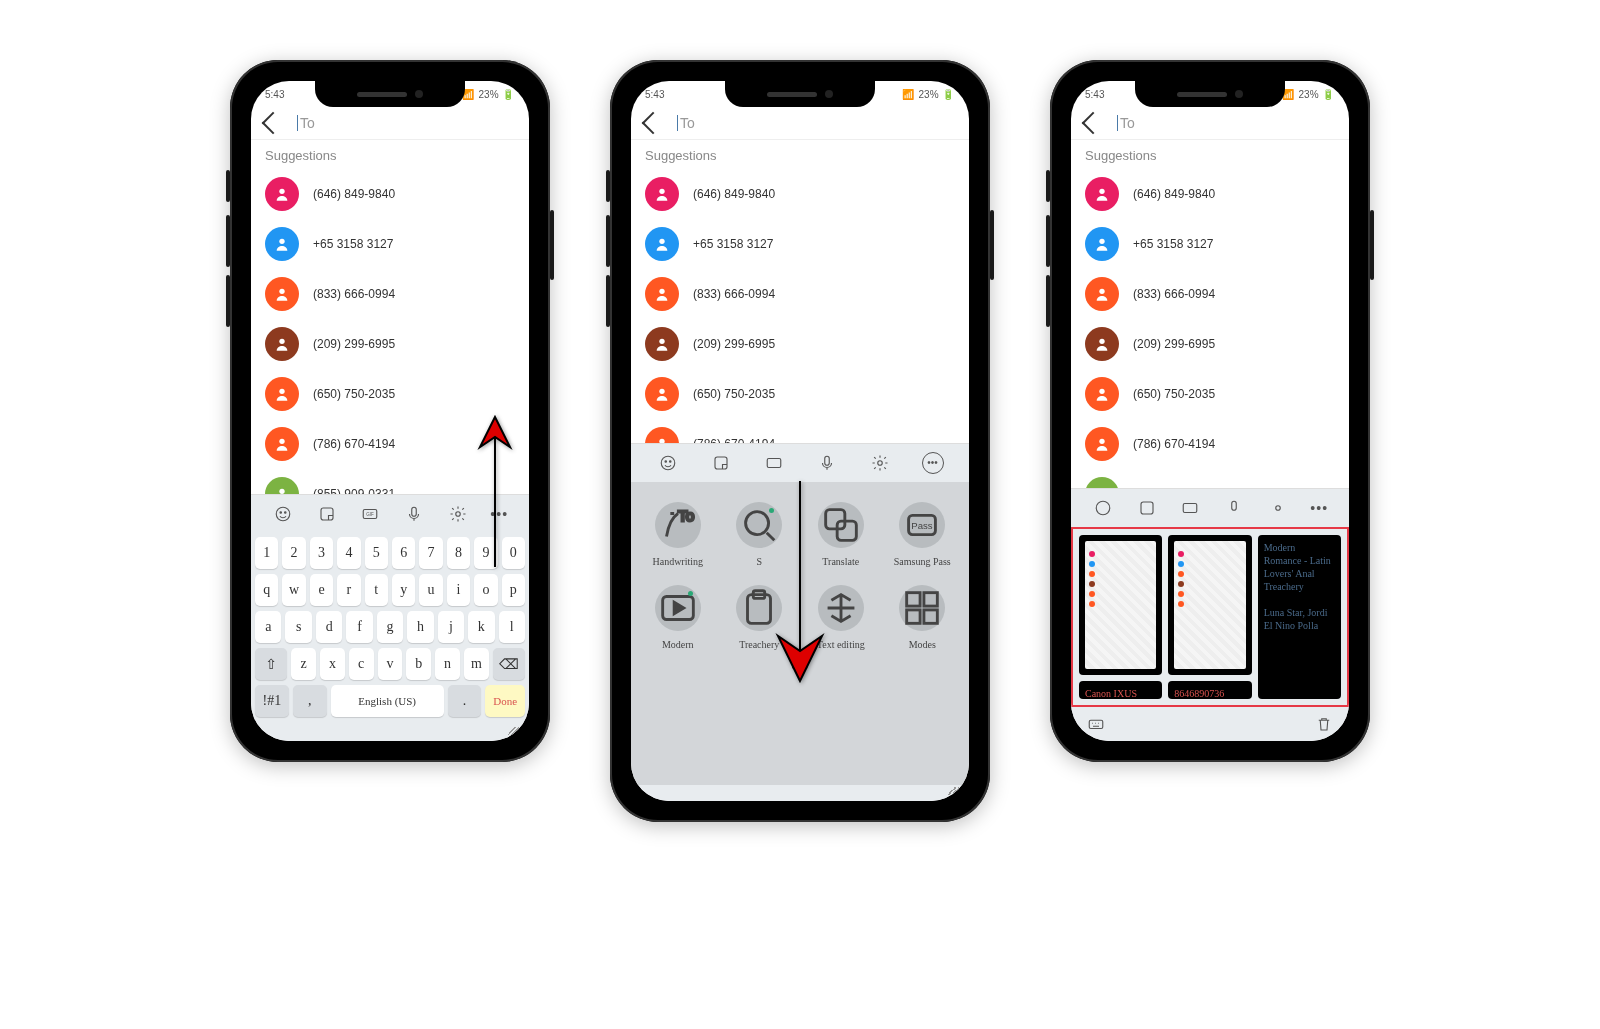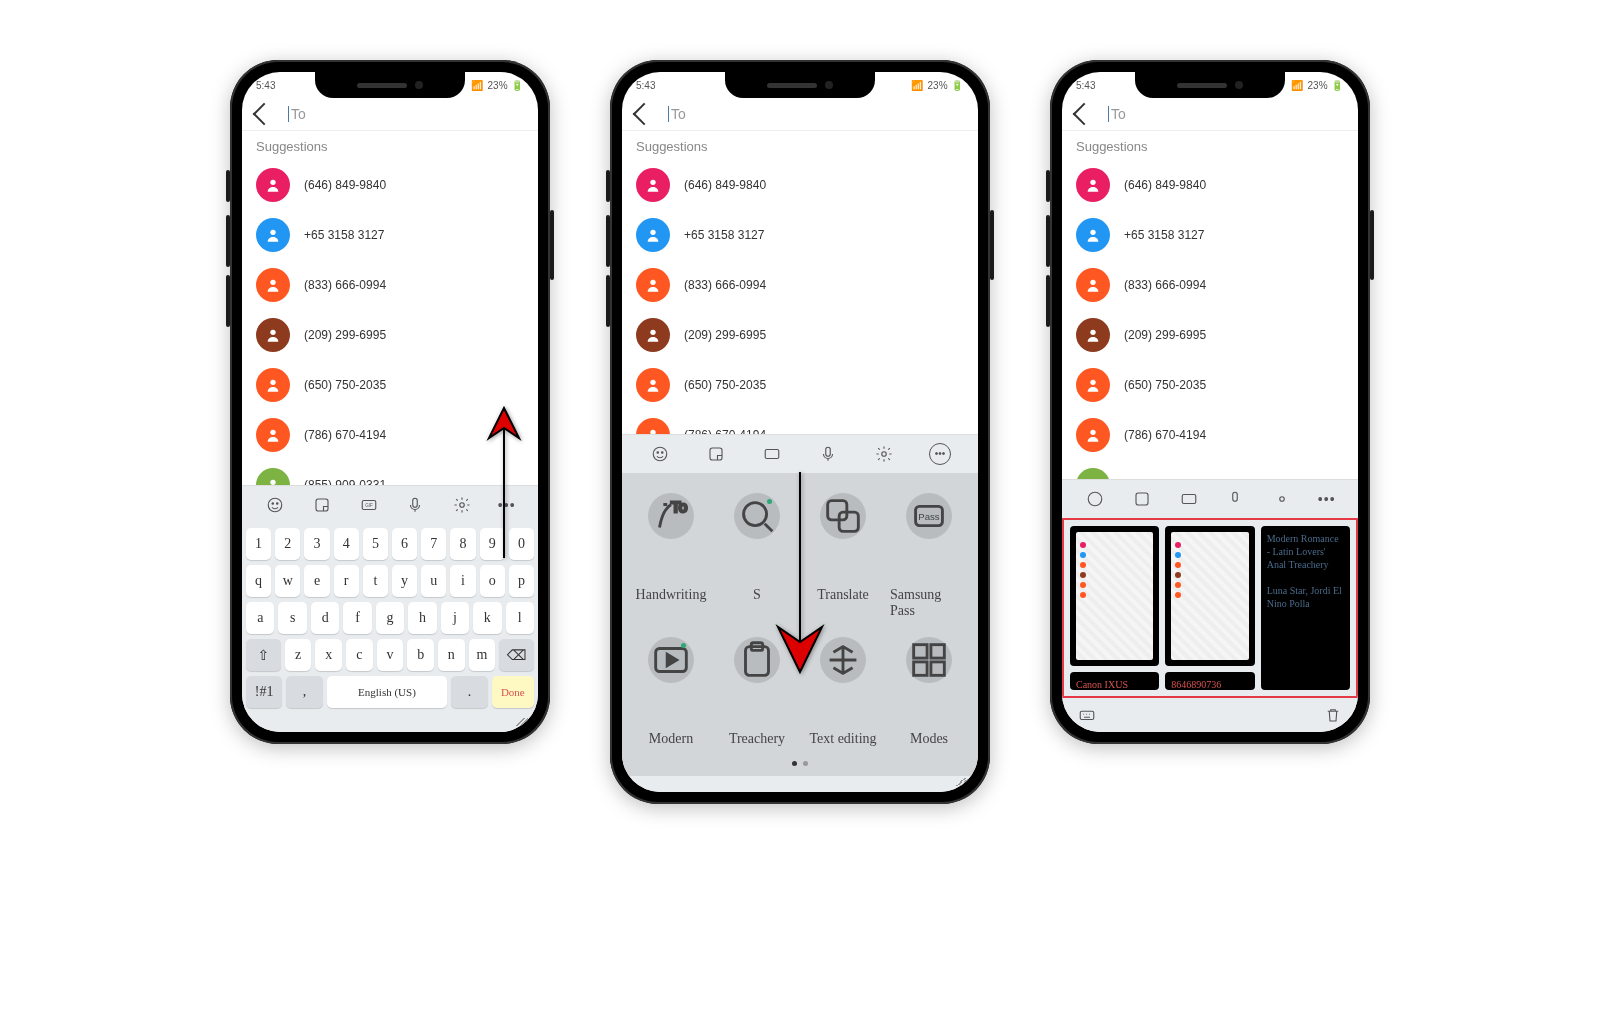--- a/index.html
+++ b/index.html
@@ -11,21 +11,21 @@
     align-items: flex-start;
     gap: 60px;
     padding: 60px 20px;
     width: 1600px;
     height: 1029px;
   }
   .phone {
     width: 320px;
     background: #000;
     border-radius: 48px;
-    padding: 12px;
+    padding: 21px;
     box-shadow: 0 4px 20px rgba(0,0,0,0.25), inset 0 0 0 2px #333;
     position: relative;
   }
   .phone.large { width: 380px; }
   .side-btn {
     position: absolute;
     background: #1a1a1a;
     border-radius: 2px;
   }
   .side-btn.vol1 { left: -4px; top: 110px; width: 4px; height: 32px; }
@@ -181,21 +181,21 @@
     width: 46px; height: 46px;
     background: #b8bcbf;
     border-radius: 50%;
     display: flex;
     align-items: center;
     justify-content: center;
     color: #444;
     position: relative;
   }
   .tool-circle .dot { position: absolute; top: 6px; right: 8px; width: 5px; height: 5px; background: #2aa876; border-radius: 50%; }
-  .tool-label { font-size: 14px; color: #444; font-family: 'Comic Sans MS', cursive; margin-top: 40px; }
+  .tool-label { font-size: 10px; color: #444; font-family: 'Comic Sans MS', cursive; }
   .page-dots { display: flex; justify-content: center; gap: 6px; margin-top: 14px; }
   .page-dots .d { width: 5px; height: 5px; border-radius: 50%; background: #999; }
   .page-dots .d.active { background: #333; }
   
   .clip-panel {
     background: #e8ecef;
     border: 2px solid #e63946;
     padding: 6px;
     display: flex;
     gap: 6px;

